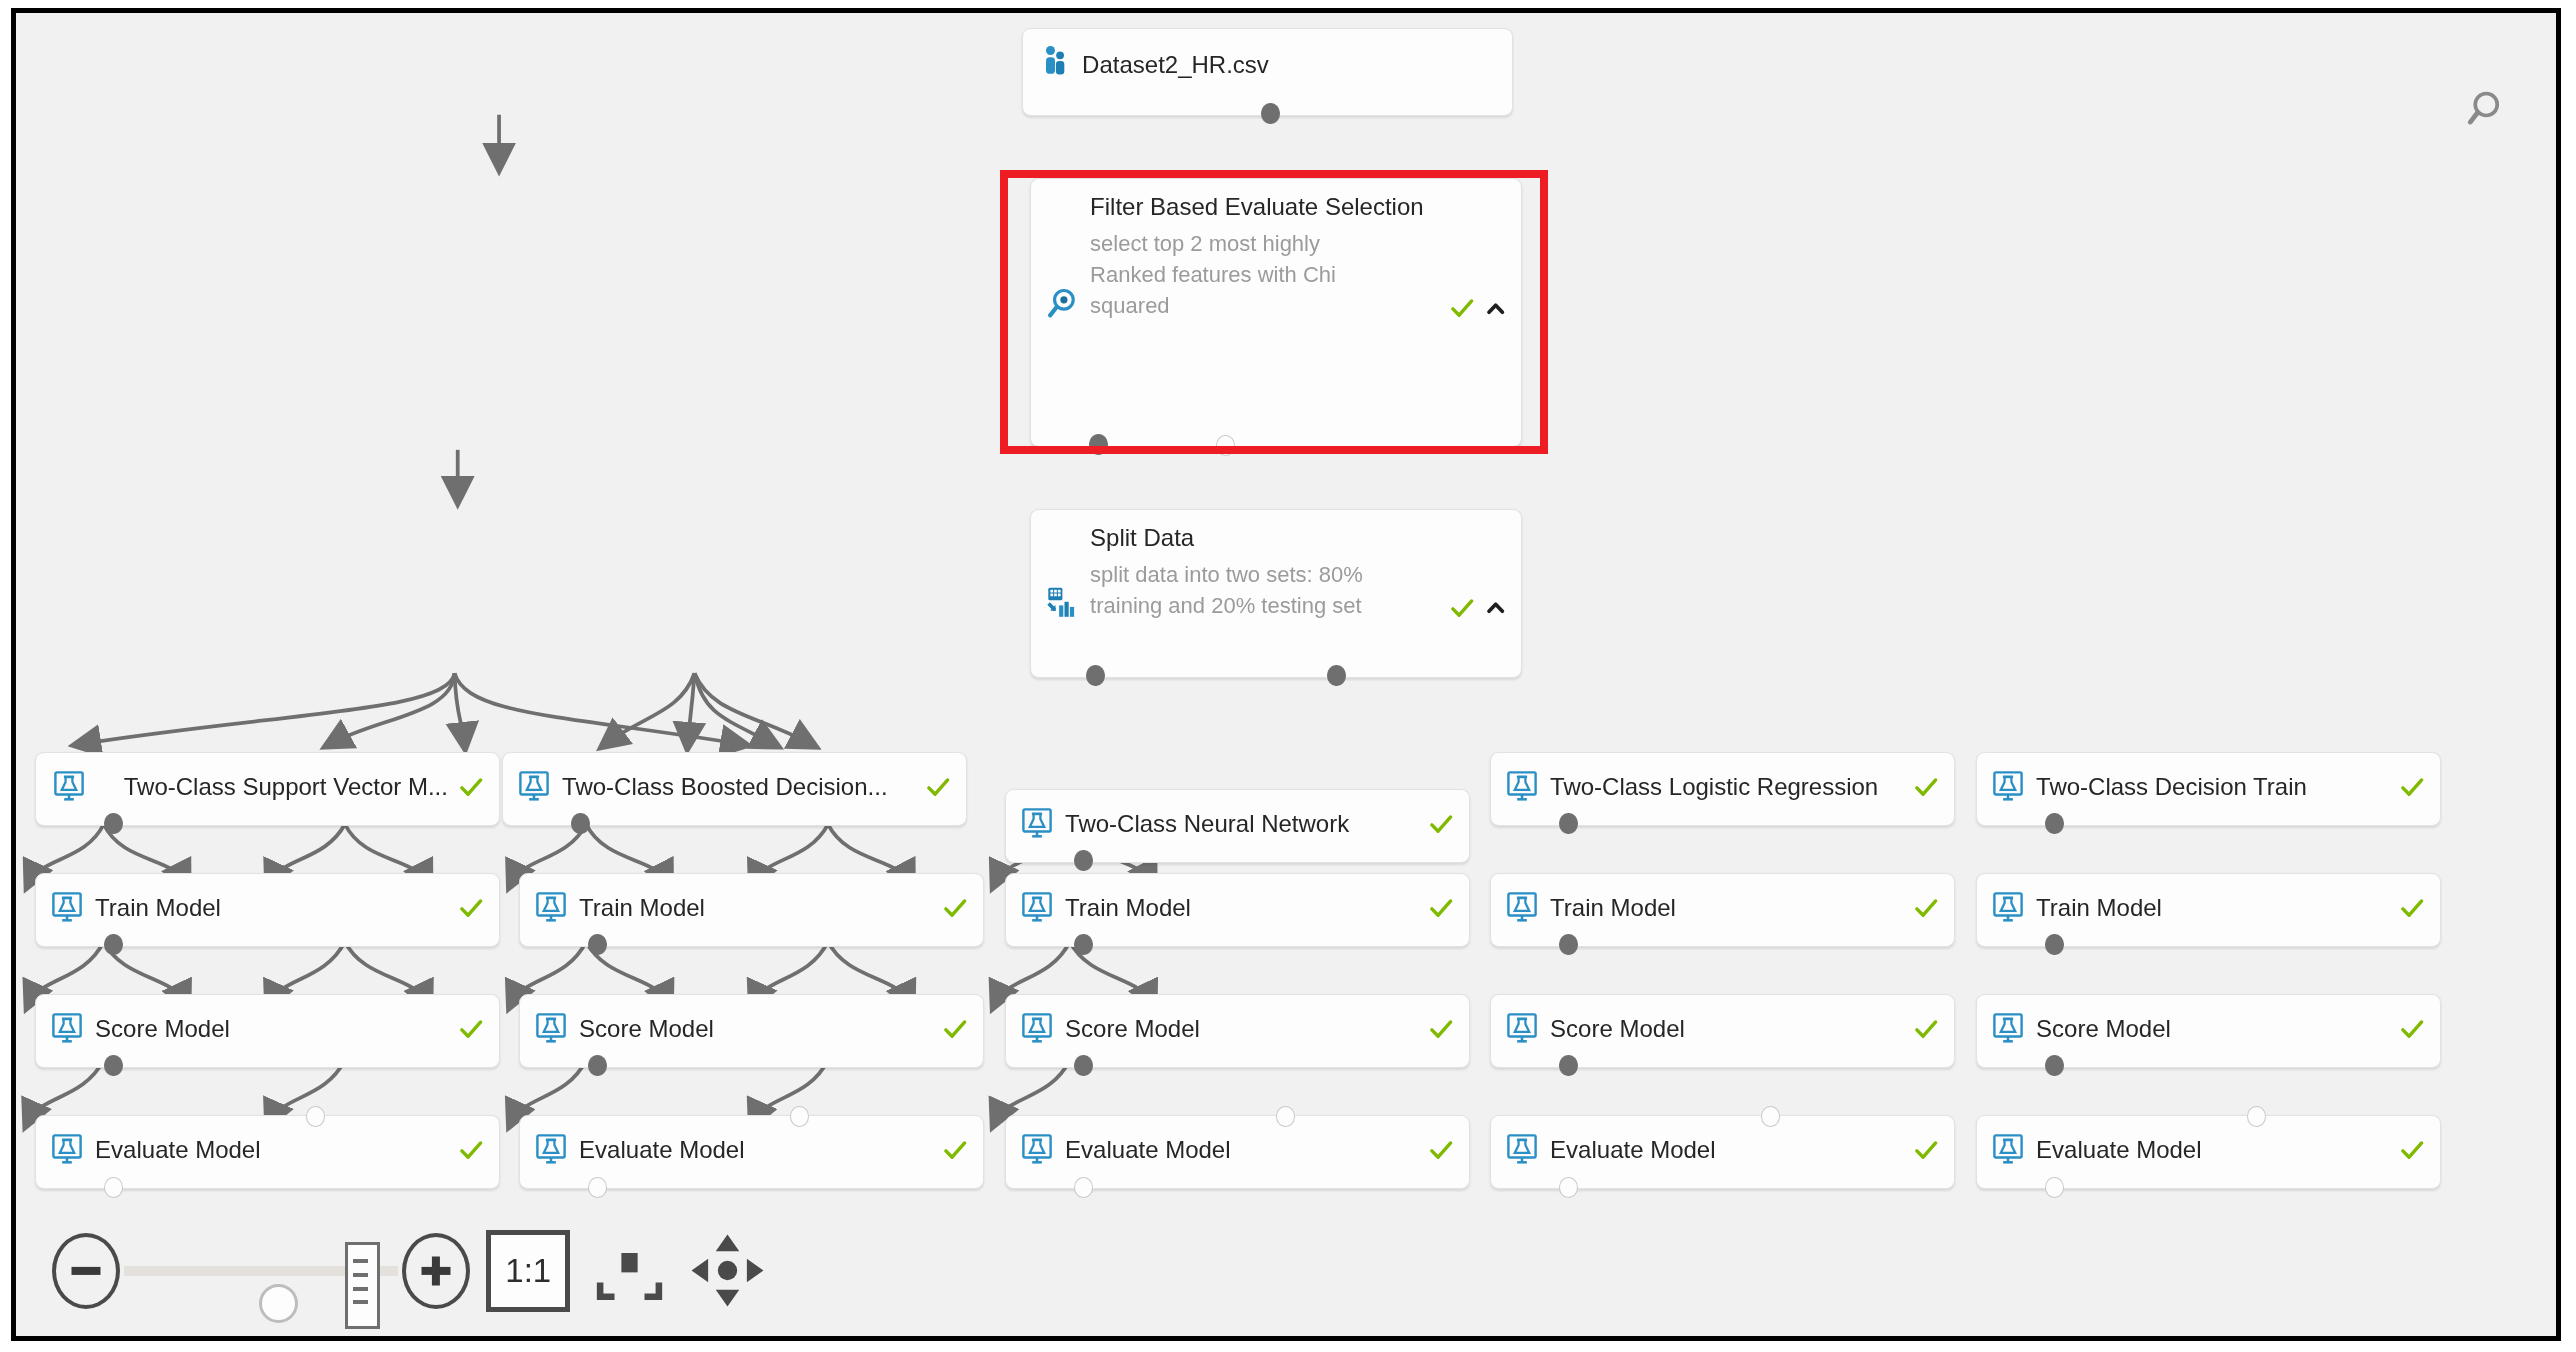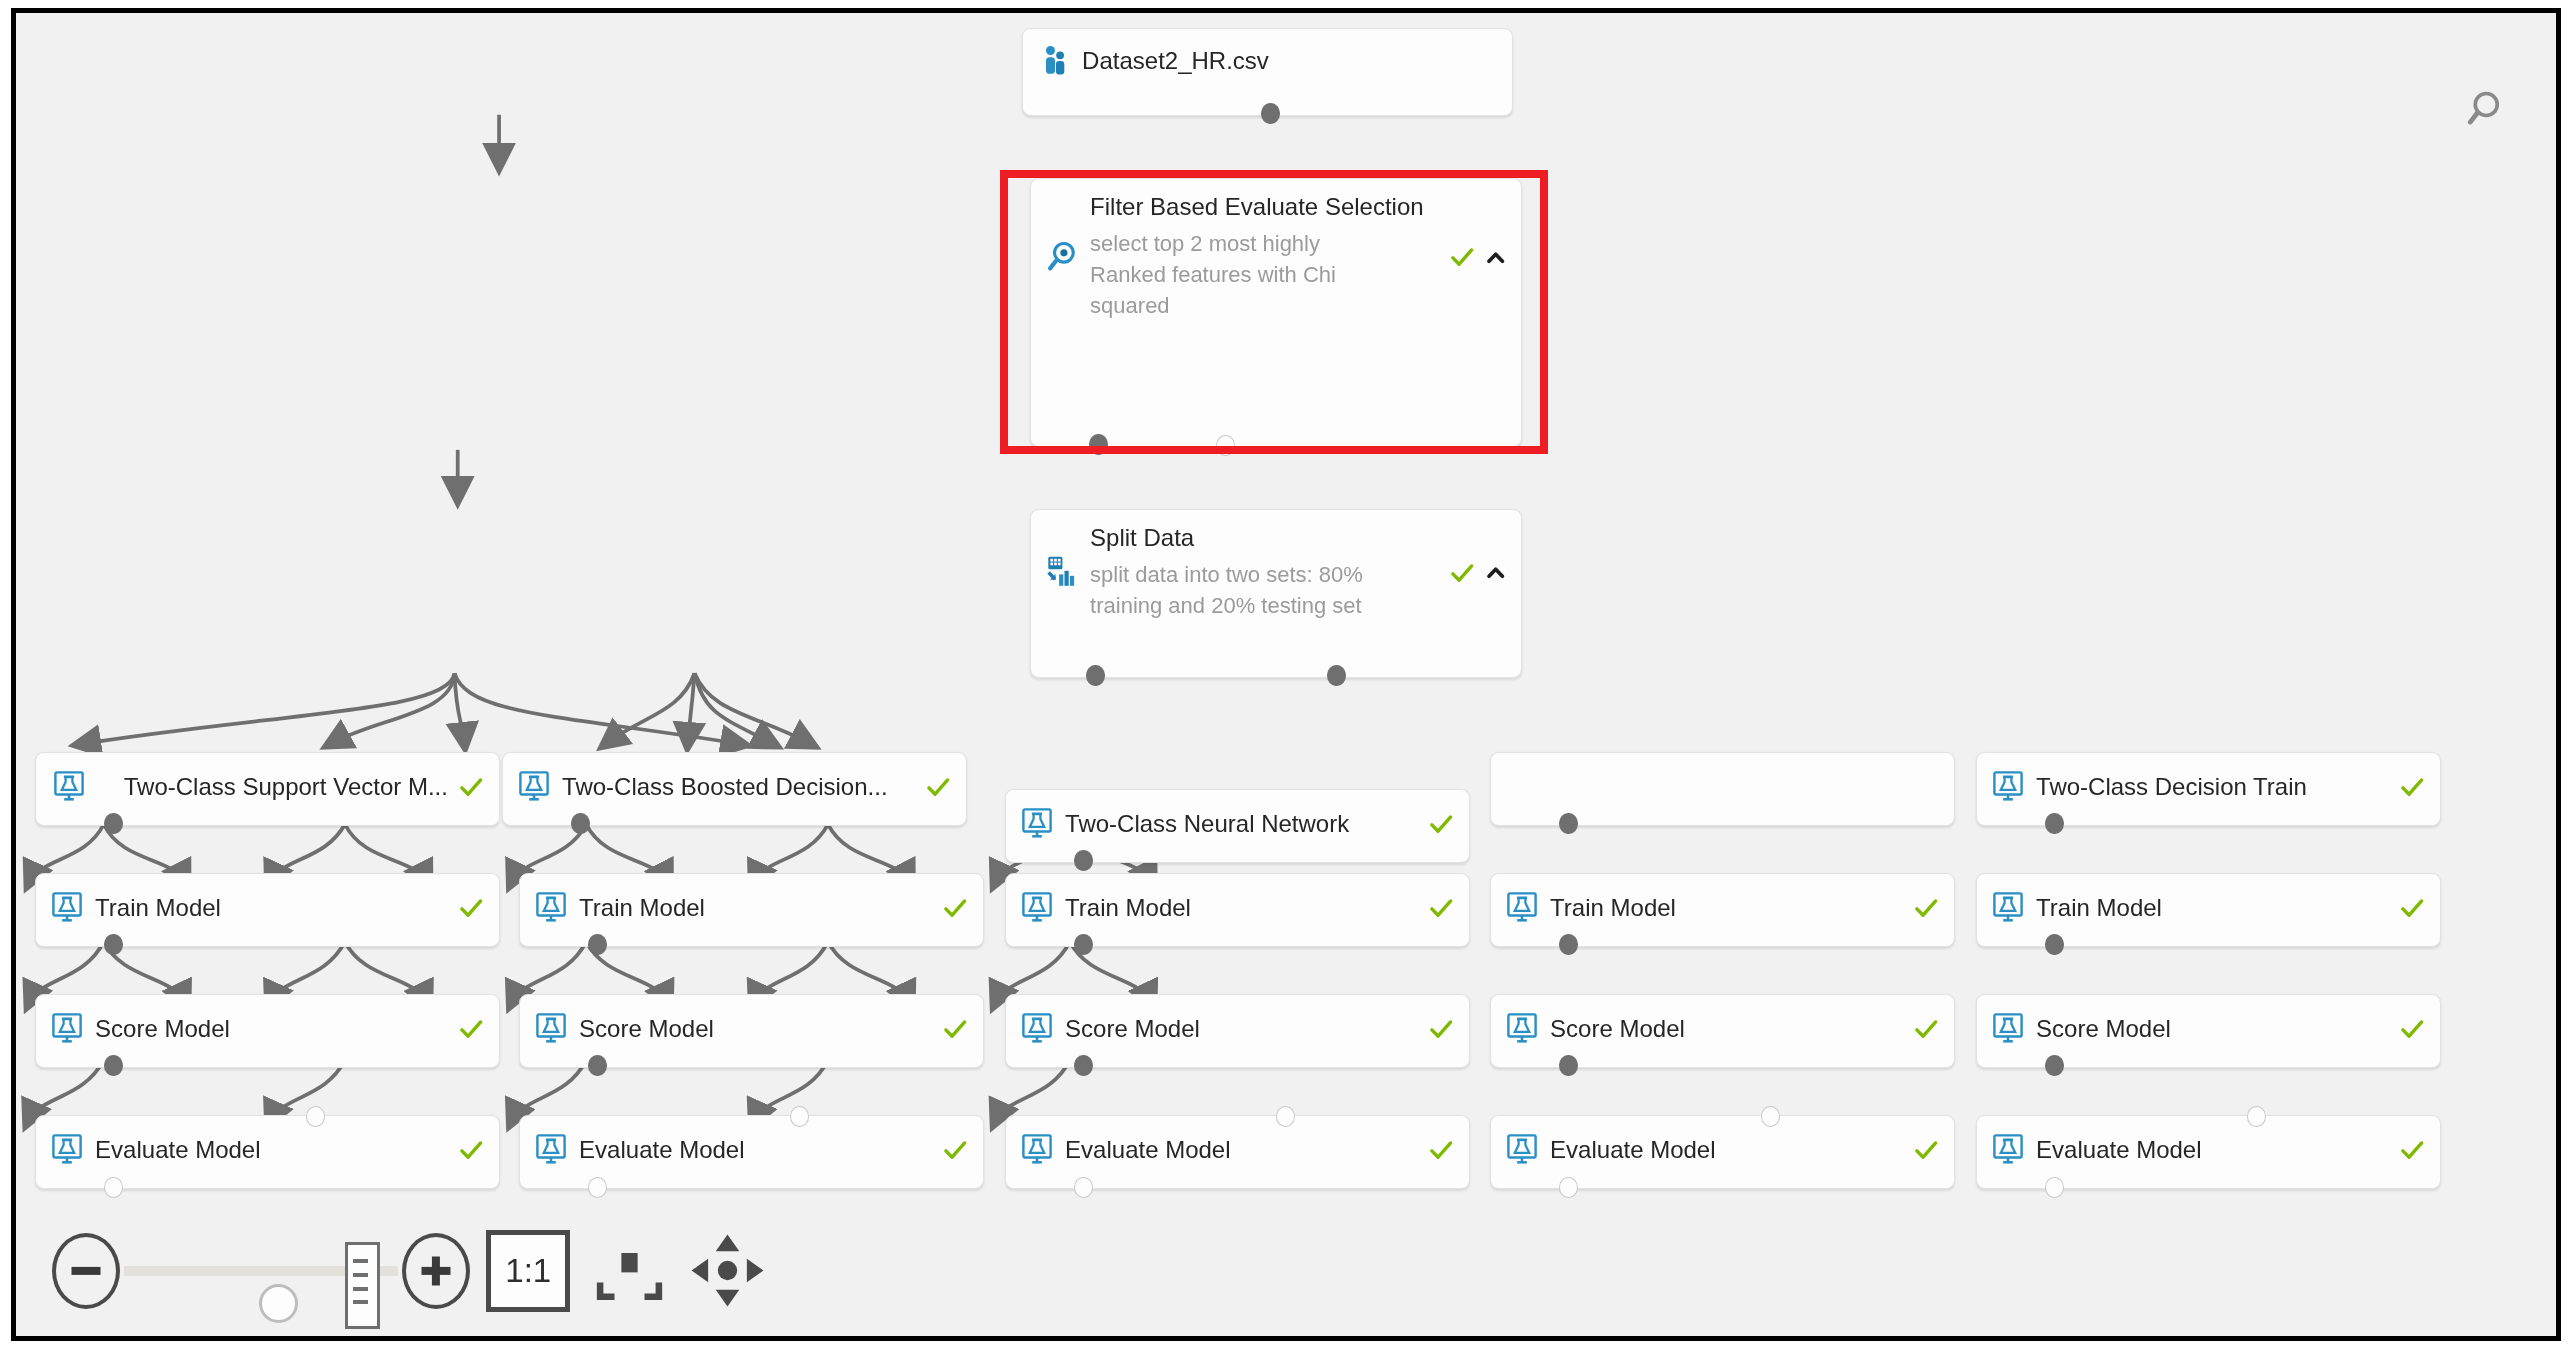--- a/index.html
+++ b/index.html
@@ -11,21 +11,21 @@
   }
   #canvas{position:absolute; inset:0; overflow:hidden;}
 
   svg.wires{position:absolute;left:0;top:0;width:100%;height:100%;pointer-events:none;}
 
   .node{
     position:absolute; background:#fdfdfd; border:1.3px solid #e2e2e2;
     border-radius:8.8px; box-shadow:0 1.3px 2.5px rgba(0,0,0,.10);
     box-sizing:border-box;
   }
-  .node .row{display:flex; align-items:center; padding:14px 15px 0 14px;}
+  .node .row{display:flex; align-items:flex-end; padding:14px 15px 0 14px;}
   .node .ico{flex:0 0 auto; width:36px; height:36px; margin-right:8.8px; position:relative;}
   .node .titles{flex:1 1 auto; min-width:0;}
   .node .ttl{
     font-size:24px; color:#262626; line-height:1.16; white-space:nowrap;
     overflow:hidden; text-overflow:ellipsis;
   }
   .node .sub{
     font-size:22px; color:#9b9b9b; line-height:1.42; margin-top:7.5px;
     white-space:pre-line; word-break:break-word;
   }
@@ -461,20 +461,37 @@
          <div class="meta">
               <svg class="chk" viewBox="0 0 24 24">
   <path d="M3.5 12.6 L9.2 18.4 L20.6 5.4" fill="none" stroke="#7fba00" stroke-width="3.1" stroke-linecap="round" stroke-linejoin="round"></path>
               </svg>
             </div>
        </div>
           <div class="port open" style="left: 270px; top: -10px;"></div>
           <div class="port open" style="left: 68px; bottom: -10px;"></div>
         </div>
         <div class="node" style="left: 1474px; top: 739px; width: 465px; height: 74px;">
+          <div class="row" style="padding-top:16.4px;align-items:center;">
+         <div class="ico"><svg viewBox="0 0 24 24" width="34" height="34">
+  <rect x="2.4" y="2.4" width="19.2" height="15.6" rx="1" fill="none" stroke="#2a8fc4" stroke-width="1.7"></rect>
+  <path d="M9.6 5.6 L9.6 9.2 L6.9 14.8 L17.1 14.8 L14.4 9.2 L14.4 5.6 z" fill="none" stroke="#2a8fc4" stroke-width="1.6"></path>
+  <line x1="8.4" y1="5.6" x2="15.6" y2="5.6" stroke="#2a8fc4" stroke-width="1.8"></line>
+  <line x1="12" y1="18" x2="12" y2="21.4" stroke="#2a8fc4" stroke-width="1.8"></line>
+  <line x1="8.6" y1="21.4" x2="15.4" y2="21.4" stroke="#2a8fc4" stroke-width="1.8"></line>
+</svg></div>
+         <div class="titles">
+           <div class="ttl">Two-Class Logistic Regression</div>
+         </div>
+         <div class="meta">
+              <svg class="chk" viewBox="0 0 24 24">
+  <path d="M3.5 12.6 L9.2 18.4 L20.6 5.4" fill="none" stroke="#7fba00" stroke-width="3.1" stroke-linecap="round" stroke-linejoin="round"></path>
+              </svg>
+            </div>
+       </div>
           <div class="port" style="left: 68px; bottom: -9.4px;"></div>
         </div>
         <div class="node" style="left: 1474px; top: 860px; width: 465px; height: 74px;">
           <div class="row" style="padding-top:16.4px;align-items:center;">
          <div class="ico"><svg viewBox="0 0 24 24" width="34" height="34">
   <rect x="2.4" y="2.4" width="19.2" height="15.6" rx="1" fill="none" stroke="#2a8fc4" stroke-width="1.7"></rect>
   <path d="M9.6 5.6 L9.6 9.2 L6.9 14.8 L17.1 14.8 L14.4 9.2 L14.4 5.6 z" fill="none" stroke="#2a8fc4" stroke-width="1.6"></path>
   <line x1="8.4" y1="5.6" x2="15.6" y2="5.6" stroke="#2a8fc4" stroke-width="1.8"></line>
   <line x1="12" y1="18" x2="12" y2="21.4" stroke="#2a8fc4" stroke-width="1.8"></line>
   <line x1="8.6" y1="21.4" x2="15.4" y2="21.4" stroke="#2a8fc4" stroke-width="1.8"></line>

